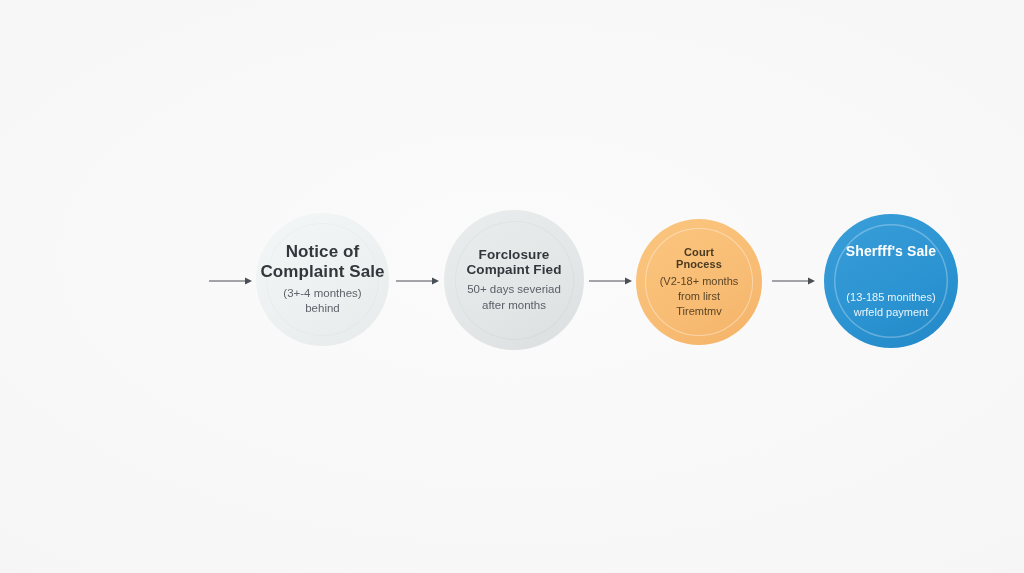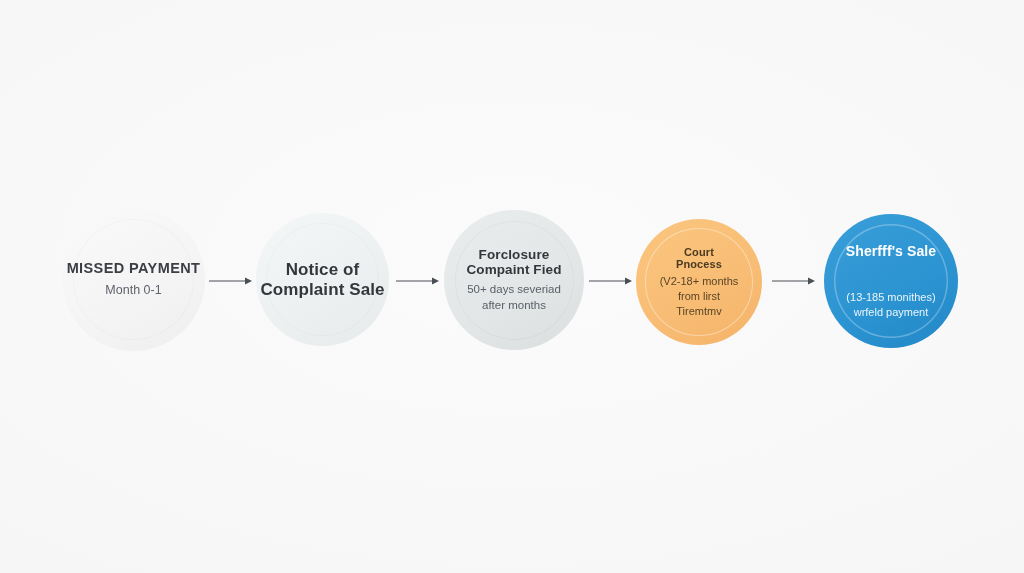--- a/index.html
+++ b/index.html
@@ -127,39 +127,38 @@
   }
   .connector svg { display: block; overflow: visible; }
 </style>
 </head>
 <body>
 
 <div id="canvas"></div>
 
 <div id="flow">
 
-  <div class="node" id="node-0">
-    <div class="node-inner-ring"></div>
-    <div class="title">MISSED PAYMENT</div>
-    <div class="sub">Month 0-1</div>
-  </div>
 
   <div class="connector" style="left:209px; top:275px; width:44px;">
     <svg width="44" height="12" viewBox="0 0 44 12">
       <line x1="0" y1="6" x2="36" y2="6" stroke="#4a4f55" stroke-width="1.1"></line>
       <path d="M36 2.6 L43 6 L36 9.4 Z" fill="#4a4f55"></path>
     </svg>
   </div>
 
   <div class="node" id="node-1">
     <div class="node-inner-ring"></div>
     <div class="title">
       <div>Notice of</div>
       <div>Complaint Sale</div>
     </div>
+    <div class="sub">
+      <div>(3+-4 monthes)</div>
+      <div>behind</div>
+    </div>
   </div>
 
   <div class="connector" style="left:396px; top:275px; width:44px;">
     <svg width="44" height="12" viewBox="0 0 44 12">
       <line x1="0" y1="6" x2="36" y2="6" stroke="#4a4f55" stroke-width="1.1"></line>
       <path d="M36 2.6 L43 6 L36 9.4 Z" fill="#4a4f55"></path>
     </svg>
   </div>
 
   <div class="node" id="node-2">

